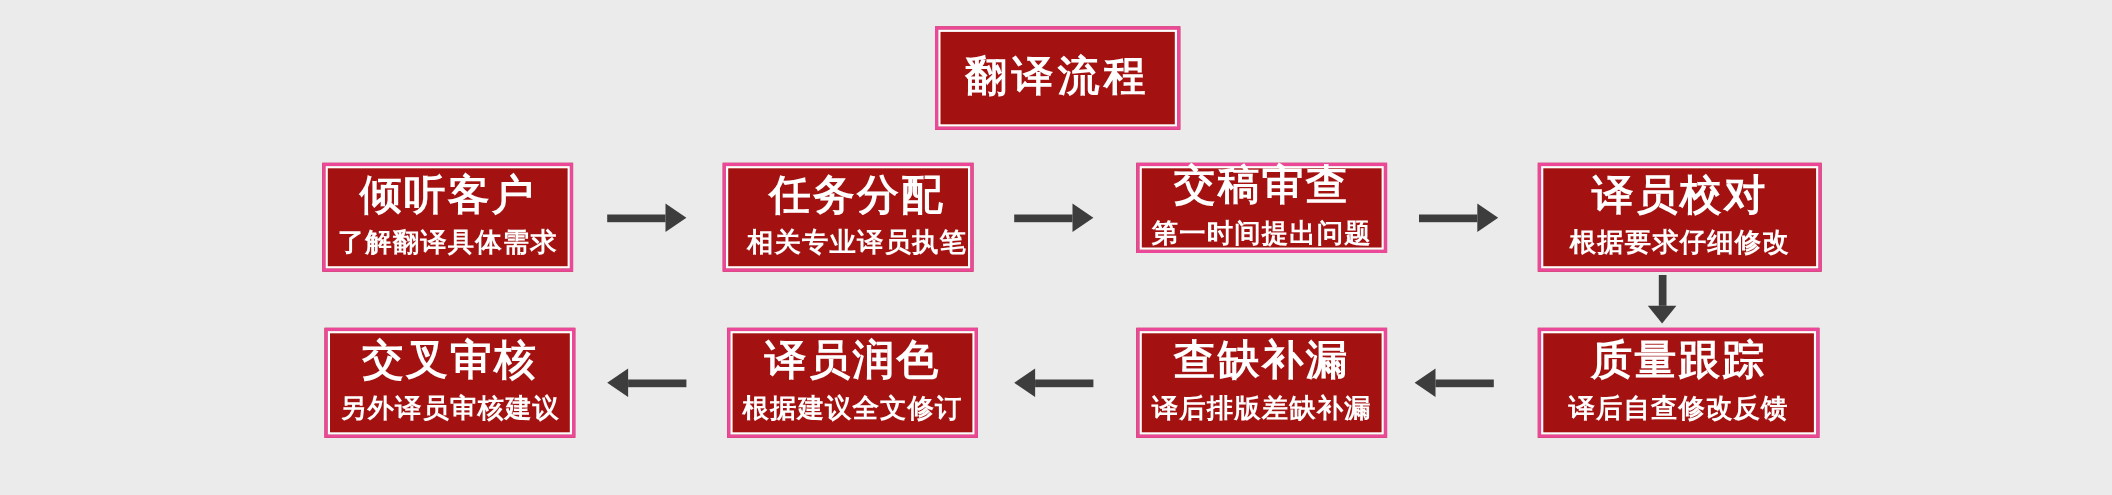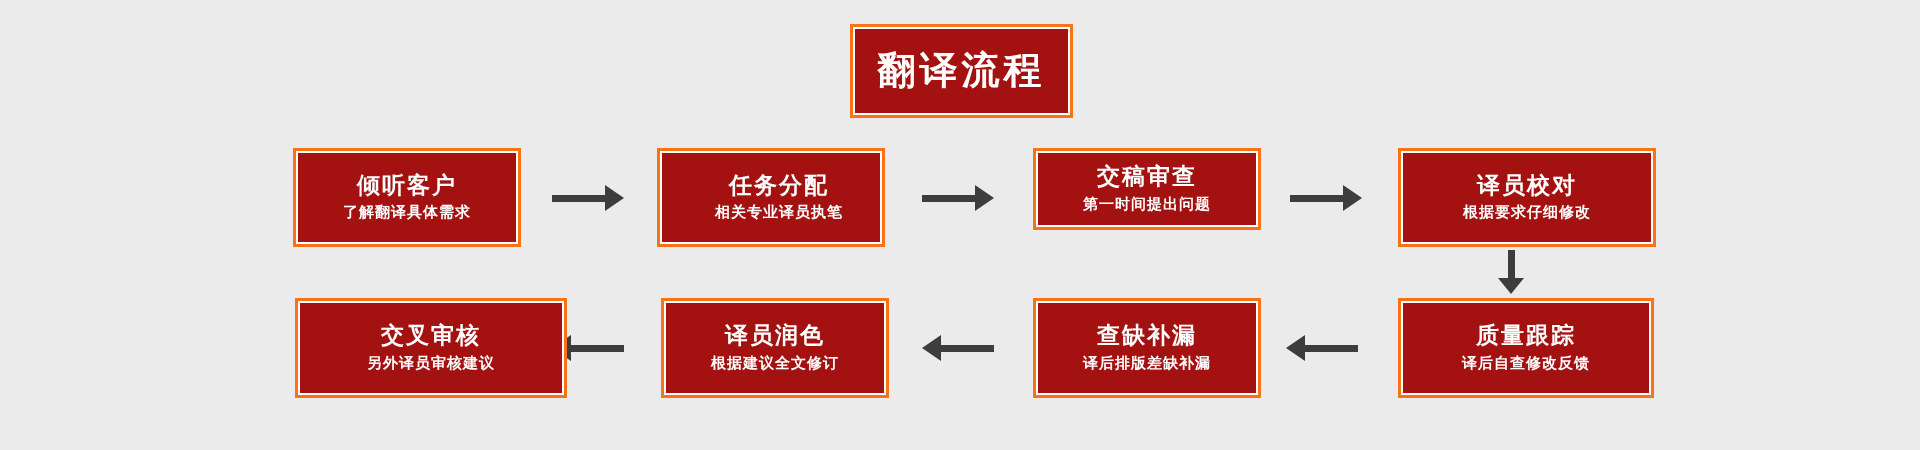--- a/index.html
+++ b/index.html
@@ -8,39 +8,39 @@
     width: 1920px;
     height: 450px;
     background: #ebebeb;
     overflow: hidden;
     font-family: "Liberation Sans", "DejaVu Sans", sans-serif;
   }
   .node {
     position: absolute;
     box-sizing: border-box;
     background: #a31111;
-    border: 3px solid #f97316;
+    border: 3px solid #ec4899;
     outline: 2px solid #ffffff;
     outline-offset: -5px;
     color: #ffffff;
     display: flex;
     flex-direction: column;
     align-items: center;
     justify-content: center;
     text-align: center;
   }
   .node .node-title {
-    font-size: 23px;
+    font-size: 38px;
     font-weight: 700;
     letter-spacing: 2px;
     line-height: 1.05;
     white-space: nowrap;
   }
   .node .node-subtitle {
-    font-size: 15px;
+    font-size: 24px;
     font-weight: 700;
     letter-spacing: 1px;
     margin-top: 6px;
     white-space: nowrap;
   }
   .title-node .node-title {
     font-size: 38px;
     letter-spacing: 4px;
   }
   
@@ -143,18 +143,18 @@
   <div class="node" style="left:661px; top:298px; width:228px; height:100px;">
     <div class="node-title">译员润色</div>
     <div class="node-subtitle">根据建议全文修订</div>
   </div>
 
   <div class="arr arr-h arr-left" style="left:552px; top:335px;">
     <div class="shaft"></div>
     <div class="head"></div>
   </div>
 
-  <div class="node" style="left:295px; top:298px; width:272px; height:100px;">
+  <div class="node" style="left:295px; top:298px; width:228px; height:100px;">
     <div class="node-title">交叉审核</div>
     <div class="node-subtitle">另外译员审核建议</div>
   </div>
 
 </div>
 
 </body></html>

